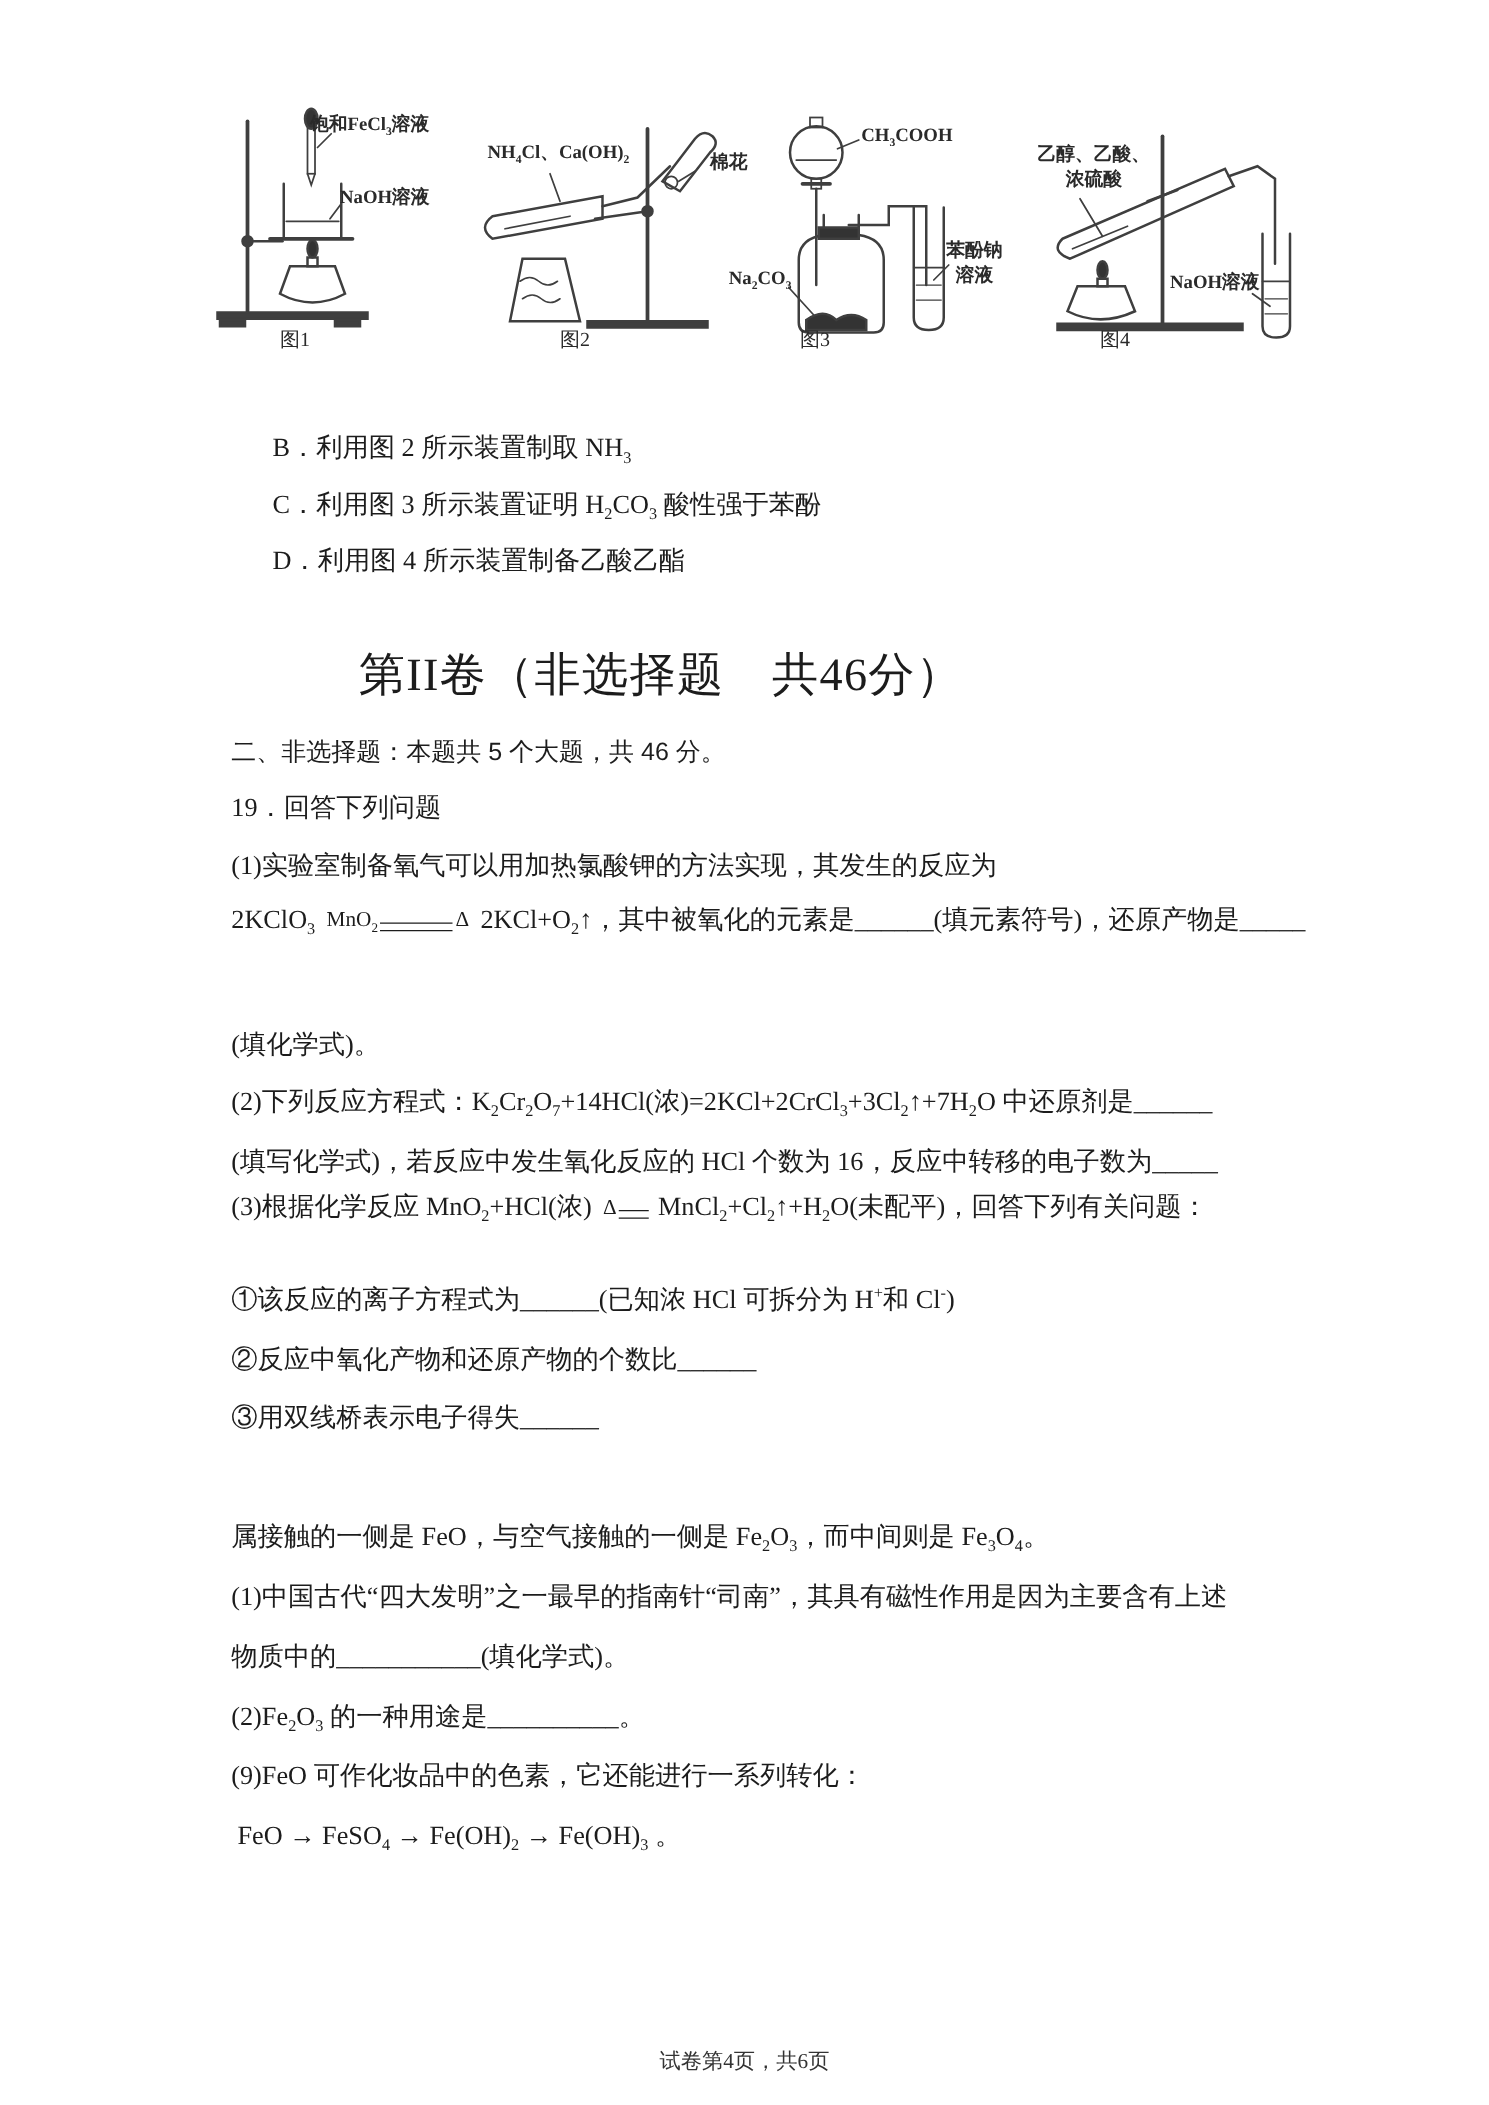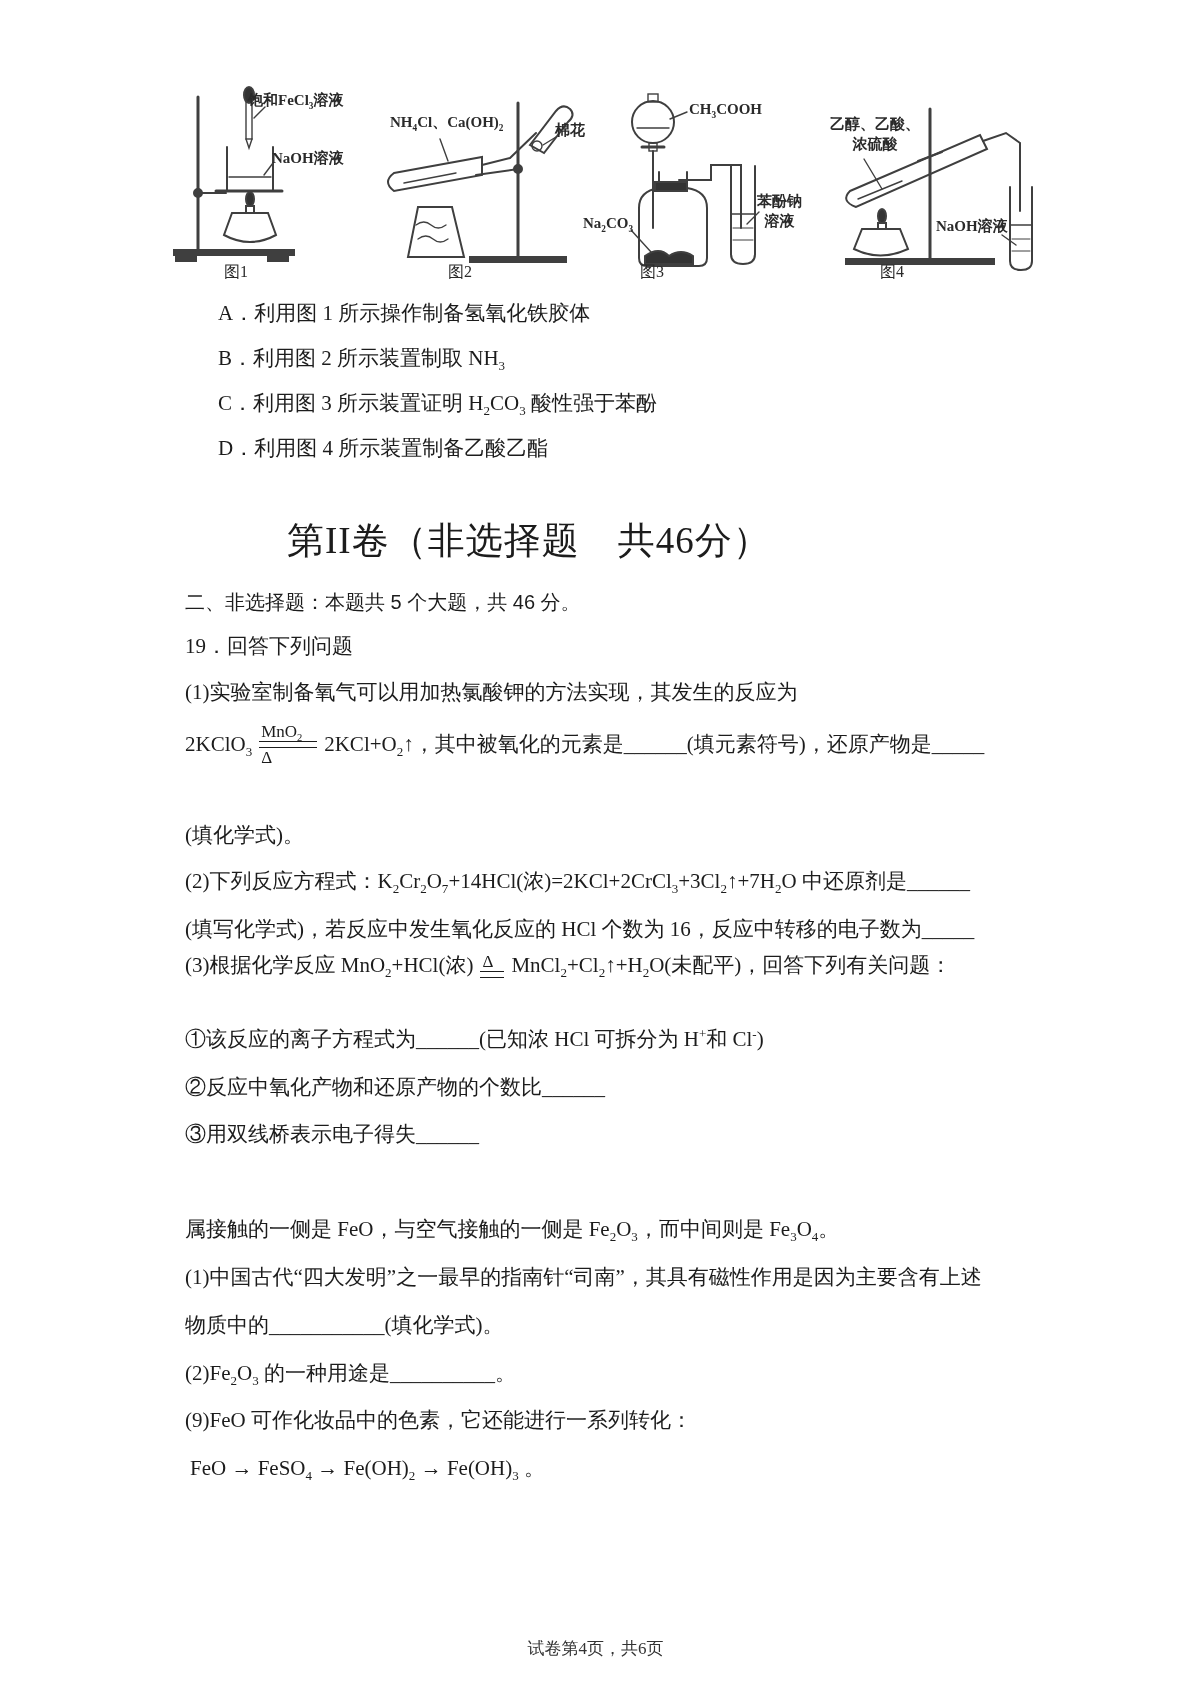--- a/index.html
+++ b/index.html
@@ -3,21 +3,21 @@
 <meta charset="utf-8">
 <style>
   html,body{margin:0;padding:0;background:#ffffff;}
   .page{position:relative;width:1191px;height:1684px;background:#fff;overflow:hidden;
         font-family:"Liberation Serif","DejaVu Serif",serif;color:#1c1c1c;}
   .line{position:absolute;left:185px;font-size:21px;white-space:nowrap;line-height:1.25;}
   .opt{left:218px;}
   .title{left:287px;font-size:37px;letter-spacing:1px;}
   .intro{font-family:"Liberation Sans","DejaVu Sans",sans-serif;font-weight:400;font-size:20px;}
   .eqrow{display:flex;align-items:center;gap:4px;}
-  .cond{display:inline-flex;flex-direction:column;align-items:flex-start;line-height:1;margin:0 3px;}
+  .cond{display:inline-flex;align-items:flex-end;line-height:1;margin:0 3px;}
   .cond-top,.cond-bot{font-size:17px;padding:1px 2px;}
   .dbl{display:block;height:5px;border-top:1.7px solid #1c1c1c;border-bottom:1.7px solid #1c1c1c;}
   sub{font-size:0.62em;line-height:0;}
   sup{font-size:0.62em;line-height:0;}
   .fig{position:absolute;}
   .fig svg{position:absolute;left:0;top:0;stroke:#3f3f3f;stroke-width:2;fill:none;stroke-linecap:round;}
   .flabel{position:absolute;font-size:15px;font-weight:600;color:#2a2a2a;white-space:pre;line-height:1.3;text-align:center;}
   .fcap{position:absolute;font-size:16px;color:#2a2a2a;white-space:nowrap;}
   .footer{position:absolute;left:0;width:100%;text-align:center;font-size:17px;color:#333;margin-top:40px;}
 </style>
@@ -62,21 +62,21 @@
       <path d="M122 70 L150 63 L176 38" stroke-width="2"></path>
       <path d="M170 50 L196 16 Q203 8 210 14 Q216 20 208 27 L184 58 Z"></path>
       <circle cx="177" cy="51" r="5" stroke-width="1.4"></circle>
       <path d="M58 112 h34 l12 50 h-56 z"></path>
       <path d="M56 130 q8 -6 15 0 t15 0" stroke-width="1.3"></path>
       <path d="M58 144 q8 -6 15 0 t15 0" stroke-width="1.3"></path>
       <line x1="80" y1="44" x2="88" y2="66" stroke-width="1.4"></line>
       <line x1="196" y1="42" x2="183" y2="50" stroke-width="1.4"></line>
     </svg>
     <span class="flabel" style="left:30px;top:18px">NH<sub>4</sub>Cl、Ca(OH)<sub>2</sub></span>
-    <span class="flabel" style="left:195px;top:26px">棉花</span>
+    <span class="flabel" style="left:208px;top:26px">棉花</span>
   </div>
   <span class="fcap" style="left:448px;top:262px">图2</span>
 
   <div class="fig" style="left:565px;top:88px;width:230px;height:190px">
     <svg width="230" height="186" viewBox="0 0 230 186">
       <circle cx="88" cy="34" r="21"></circle>
       <line x1="72" y1="40" x2="104" y2="40" stroke-width="1.4"></line>
       <rect x="83" y="6" width="10" height="8" stroke-width="1.4"></rect>
       <rect x="84" y="55" width="8" height="8" stroke-width="1.4"></rect>
       <line x1="77" y1="59" x2="99" y2="59" stroke-width="3"></line>
@@ -115,21 +115,20 @@
       <rect x="88" y="128" width="8" height="6"></rect>
       <path d="M72 134 h38 l8 20 q-28 13 -54 0 z"></path>
       <line x1="74" y1="64" x2="92" y2="94" stroke-width="1.4"></line>
       <line x1="212" y1="140" x2="226" y2="150" stroke-width="1.4"></line>
     </svg>
     <span class="flabel" style="left:40px;top:20px">乙醇、乙酸、<br>浓硫酸</span>
     <span class="flabel" style="left:146px;top:122px">NaOH溶液</span>
   </div>
   <span class="fcap" style="left:880px;top:262px">图4</span>
 
-  <div class="line opt" style="top:300px">A．利用图 1 所示操作制备氢氧化铁胶体</div>
   <div class="line opt" style="top:345px">B．利用图 2 所示装置制取 NH<sub>3</sub></div>
   <div class="line opt" style="top:390px">C．利用图 3 所示装置证明 H<sub>2</sub>CO<sub>3</sub> 酸性强于苯酚</div>
   <div class="line opt" style="top:435px">D．利用图 4 所示装置制备乙酸乙酯</div>
 
   <div class="line title" style="top:518px">第II卷（非选择题　共46分）</div>
   <div class="line intro" style="top:590px">二、非选择题：本题共 5 个大题，共 46 分。</div>
 
   <div class="line" style="top:633px">19．回答下列问题</div>
   <div class="line" style="top:679px">(1)实验室制备氧气可以用加热氯酸钾的方法实现，其发生的反应为</div>
 

